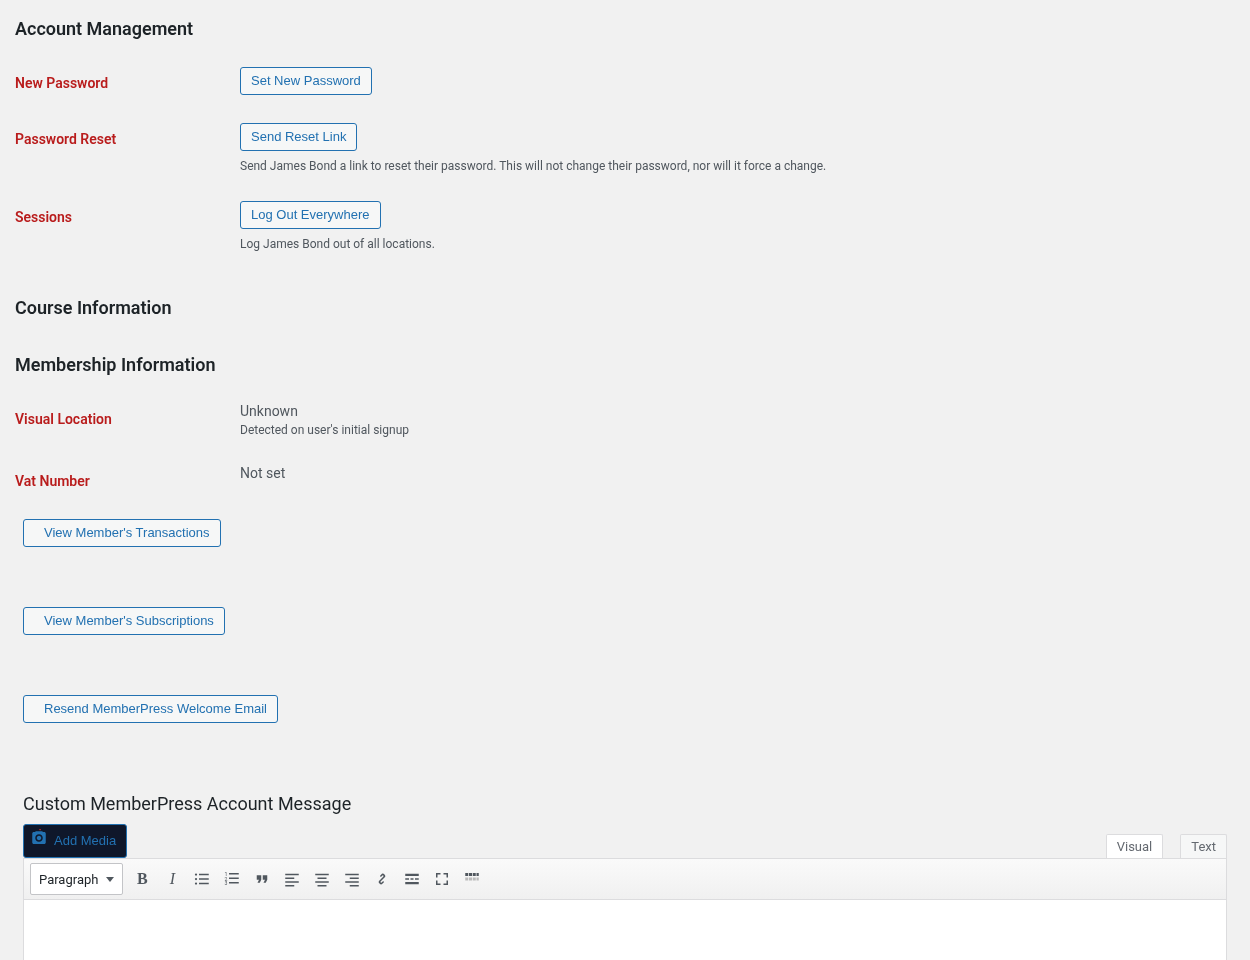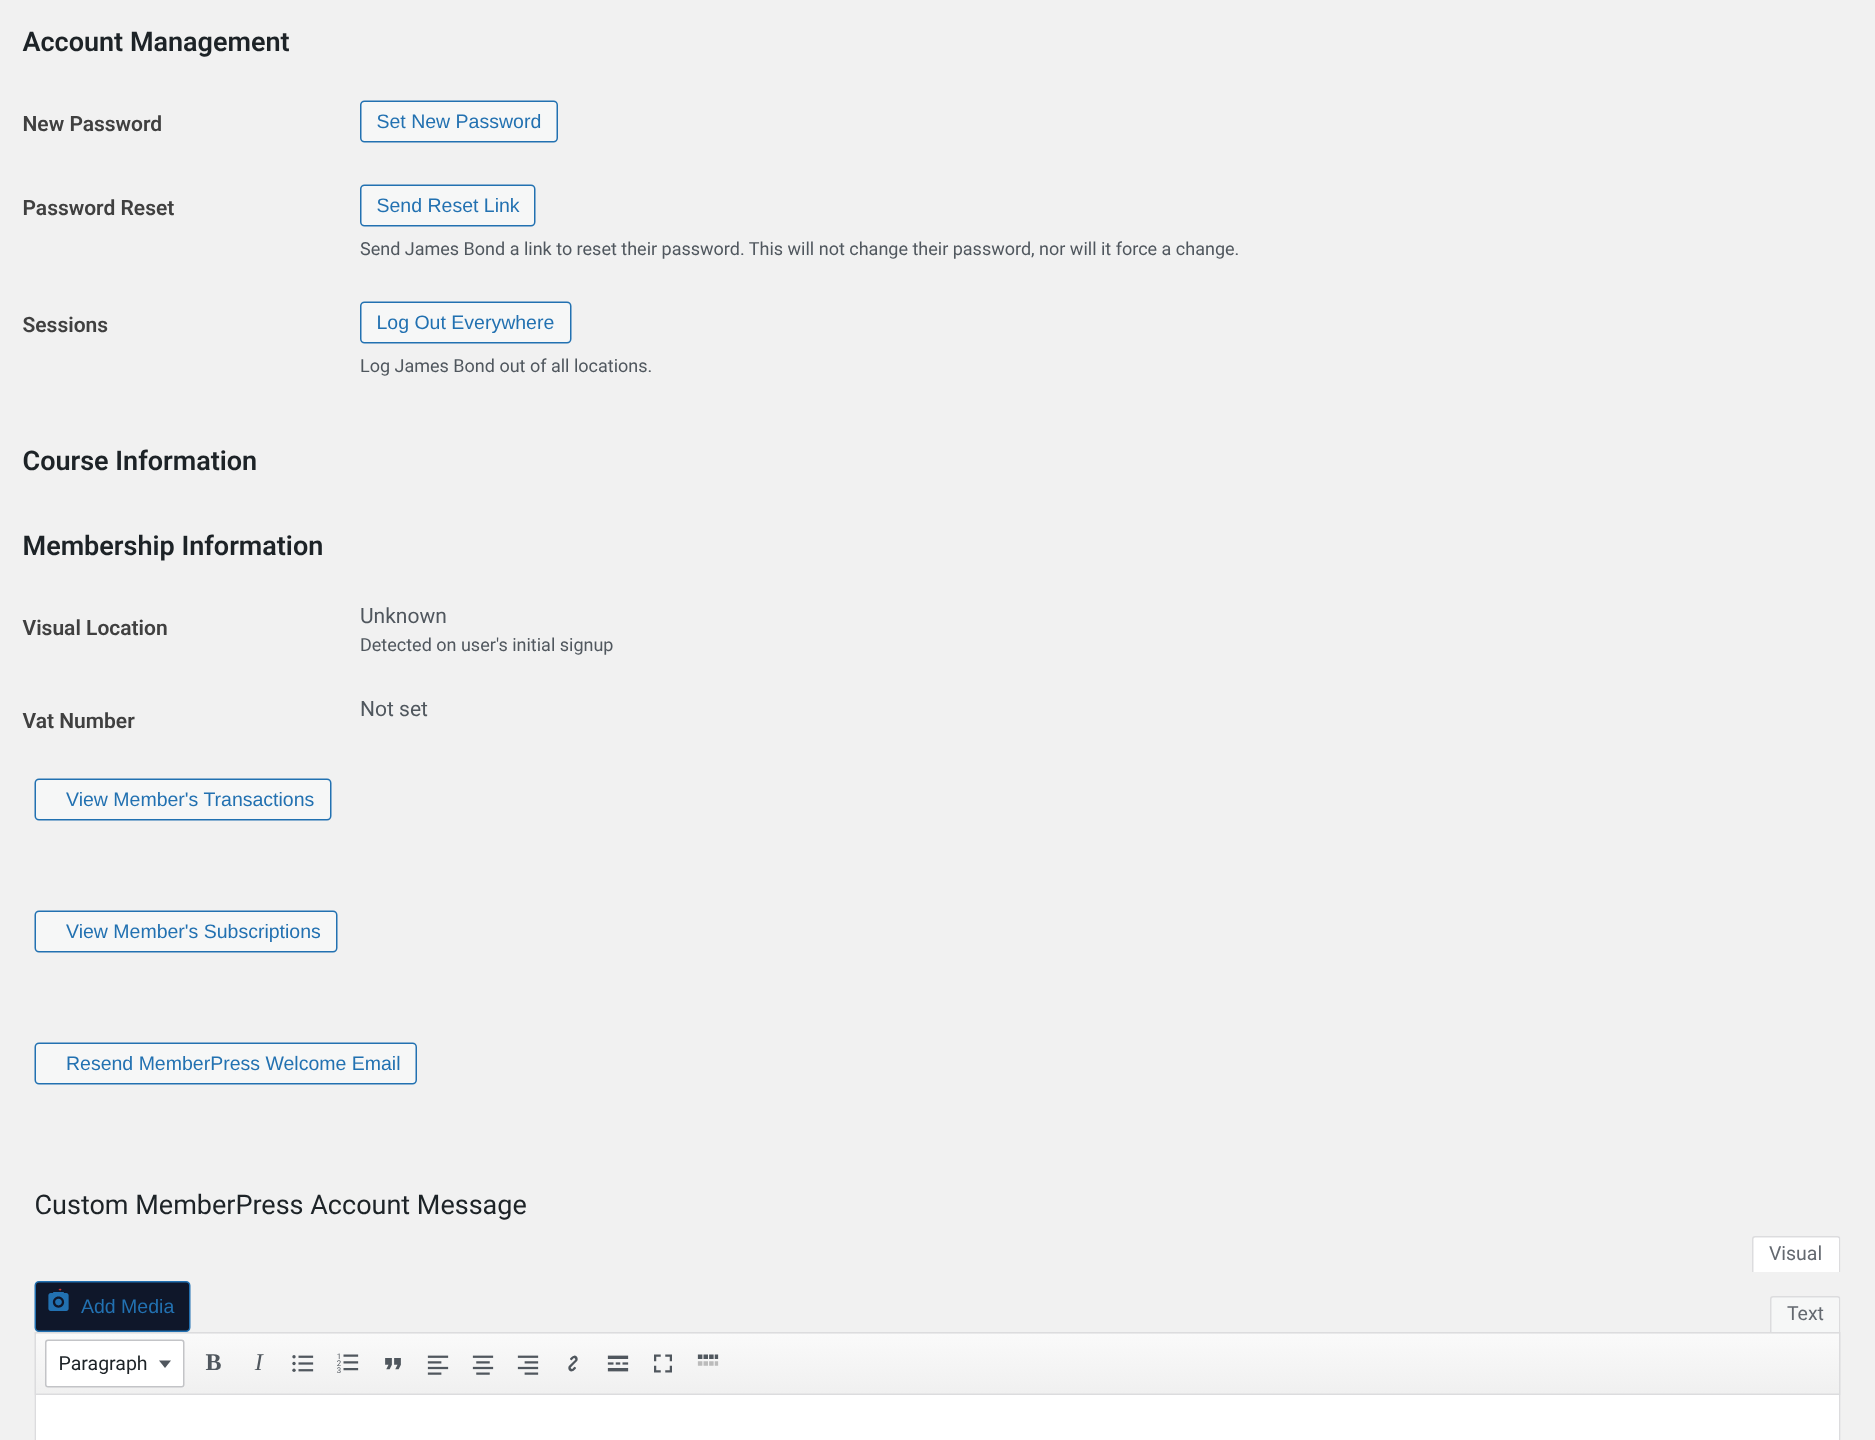--- a/index.html
+++ b/index.html
@@ -26,21 +26,21 @@
     border-collapse: collapse;
     margin-top: 10px;
   }
   .form-table th {
     text-align: left;
     vertical-align: top;
     font-weight: 600;
     width: 215px;
     padding: 18px 10px 18px 0;
     font-size: 14px;
-    color: #404040;
+    color: #b91c1c;
   }
   .form-table td {
     padding: 10px 10px 18px 0;
     vertical-align: top;
     font-size: 14px;
     margin-left: 33px;
   }
   .btn {
     display: inline-block;
     border: 1px solid #2271b1;
@@ -99,22 +99,21 @@
     border-radius: 3px;
     padding: 4px 10px 4px 6px;
     font-size: 13px;
     line-height: 20px;
     cursor: pointer;
     gap: 6px;
   }
   .add-media-btn svg { width: 18px; height: 18px; }
   .tabs {
     display: flex;
-    gap: 16px;
-    flex-direction: column;
+    gap: 5px;
   }
   .tab {
     border: 1px solid #dcdcde;
     background: #fff;
     color: #646970;
     padding: 4px 10px;
     font-size: 13px;
     cursor: pointer;
     border-bottom: none;
     border-radius: 2px 2px 0 0;

